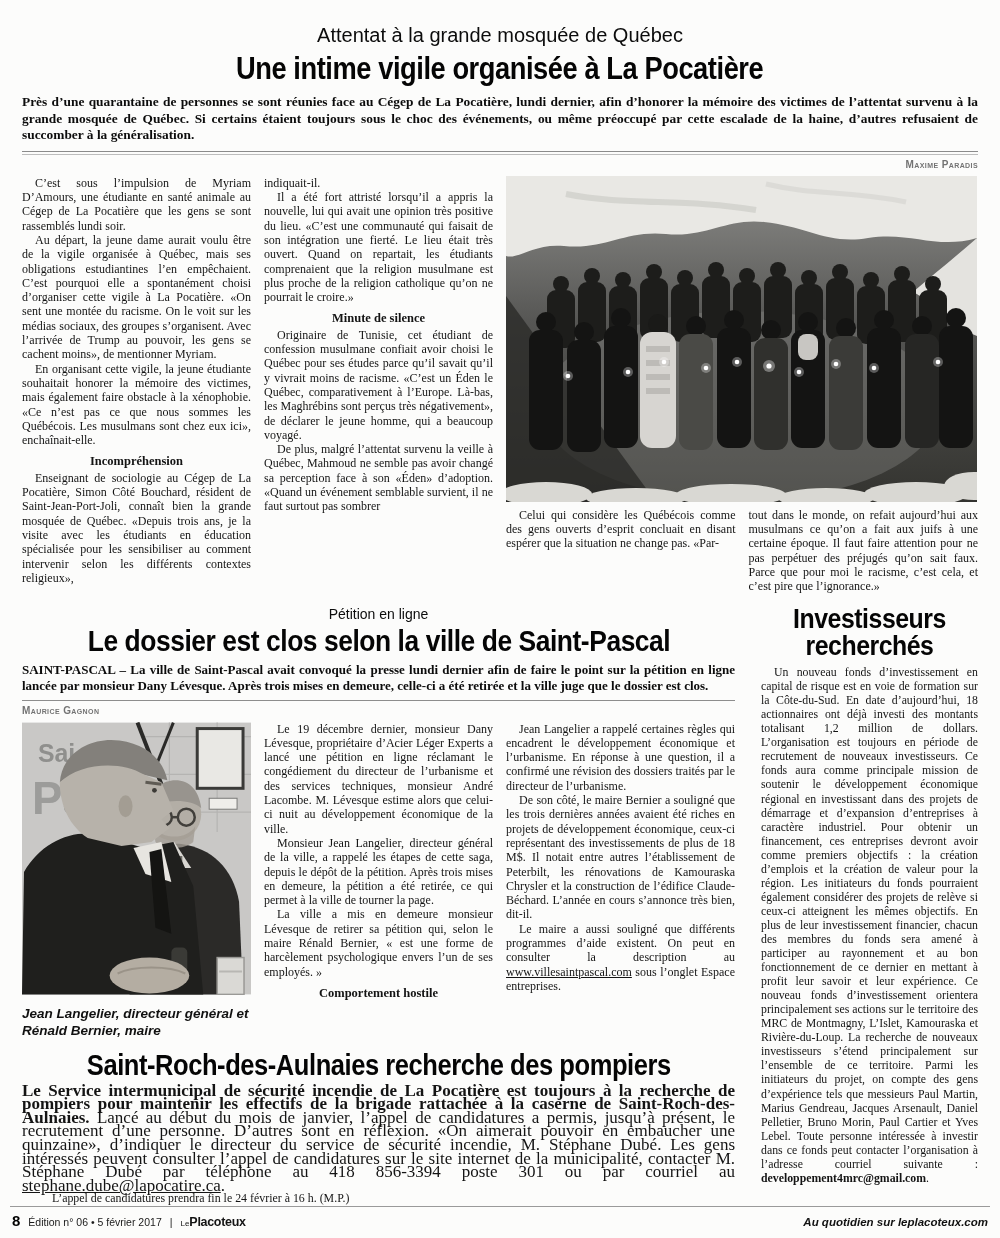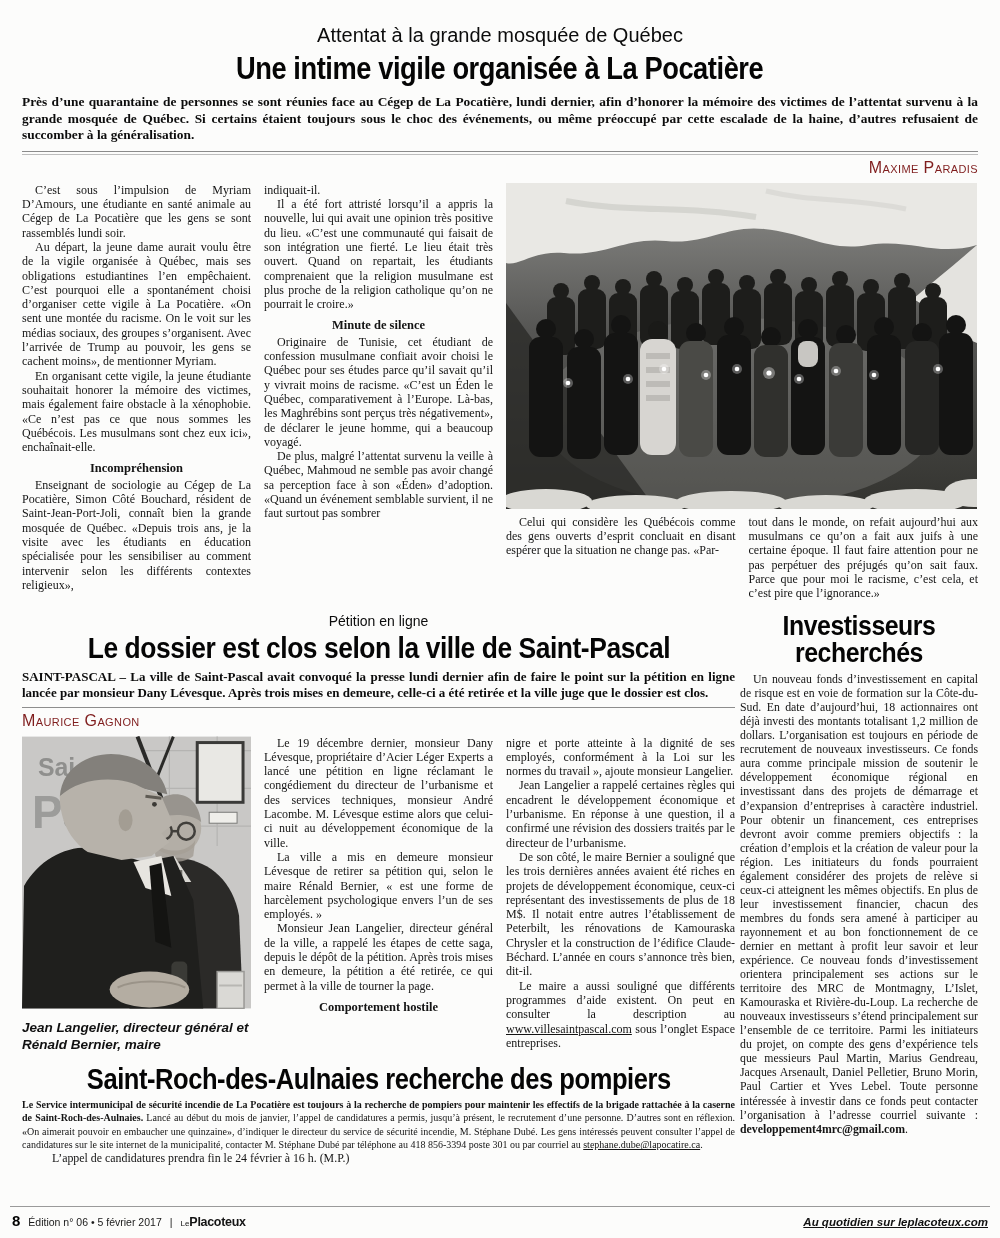--- a/index.html
+++ b/index.html
@@ -15,55 +15,55 @@
         font-family:"Liberation Sans",sans-serif;font-weight:bold;color:#050505;letter-spacing:-.5px;white-space:nowrap;}
   .hl1{font-size:31px;line-height:1.05;}
   .hl2{font-size:30px;line-height:1.05;}
   .hl3{font-size:27px;line-height:1.02;white-space:normal;transform:scaleX(.92);}
   .hl4{font-size:29px;line-height:1.05;}
   
   .lede{font-weight:bold;font-size:13.4px;line-height:16.6px;text-align:justify;margin:7px 0 7px;color:#0c0c0c;}
   .lede2{font-weight:bold;font-size:13px;line-height:16px;text-align:justify;margin:5px 0 6px;color:#0c0c0c;}
   .rule-double{height:2px;border-top:1px solid #8b8b8b;border-bottom:1px solid #bdbdbd;}
   .rule-thin{height:1px;background:#8d8d8d;}
-  .byline{font-family:"Liberation Sans",sans-serif;font-variant:small-caps;font-size:16px;letter-spacing:.4px;color:#7f1d1d;margin:4px 0 6px;}
+  .byline{font-family:"Liberation Sans",sans-serif;font-variant:small-caps;font-size:10px;letter-spacing:.4px;color:#737373;margin:4px 0 6px;font-weight:bold;}
   .byline-right{text-align:right;}
   
   .body{font-size:12px;line-height:14.3px;text-align:justify;}
   .body p{margin:0;text-indent:13px;}
   .body p.cont{text-indent:0;}
   .subhead{font-size:12.5px;font-weight:bold;text-align:center;margin:7px 0 2px;font-family:"Liberation Serif",serif;}
   .sec1{display:grid;grid-template-columns:229px 229px 1fr;gap:13px;margin-top:2px;}
   .photospan svg{display:block;}
   .inner2{display:grid;grid-template-columns:1fr 1fr;gap:13px;margin-top:6px;}
   
-  .sec2-grid{display:grid;grid-template-columns:713px 1fr;gap:5px;margin-top:12px;}
+  .sec2-grid{display:grid;grid-template-columns:713px 1fr;gap:26px;margin-top:12px;}
   .sp-cols{display:grid;grid-template-columns:229px 229px 229px;gap:13px;margin-top:2px;}
   .caption{font-family:"Liberation Sans",sans-serif;font-weight:bold;font-style:italic;font-size:13.5px;line-height:1.3;margin-top:6px;color:#111;}
   .link{color:inherit;text-decoration:underline;}
   .bold{font-weight:bold;}
   
   .pompiers{margin-top:10px;}
   .pompiers .hl-wrap{margin-bottom:4px;}
-  .pompiers-body{font-size:10px;line-height:13.6px;text-align:justify;margin:2px 0 0;}
+  .pompiers-body{font-size:17px;line-height:13.6px;text-align:justify;margin:2px 0 0;}
   .pompiers-close{font-size:11.9px;line-height:13.6px;margin:0;text-indent:30px;}
   
   .inv-head{text-align:center;margin:0 0 4px;}
   .inv-body{font-size:11.8px;line-height:14.05px;text-align:justify;margin:0;text-indent:13px;}
   
   .pagefooter{position:absolute;left:0;bottom:8px;width:1000px;}
   .footer-rule{height:1px;background:#9a9a9a;margin:0 10px 5px;}
   .footer-row{display:flex;justify-content:space-between;align-items:baseline;padding:0 12px;font-family:"Liberation Sans",sans-serif;}
   .footer-left{display:flex;align-items:baseline;gap:8px;}
   .pagenum{font-weight:bold;font-size:15px;color:#000;}
   .edition{font-size:10.5px;color:#1a1a1a;}
   .sep{font-size:10.5px;color:#1a1a1a;}
   .brand-le{font-size:8px;}
   .brand-name{font-weight:bold;font-size:12.5px;letter-spacing:-.3px;}
-  .footer-right{font-style:italic;font-weight:bold;font-size:11.5px;color:#111;text-decoration:underline;}
+  .footer-right{font-style:italic;font-weight:bold;font-size:11.5px;color:#111;}
 </style>
 </head>
 <body>
 
 <div class="page">
 
   <header>
     <div class="kicker">Attentat à la grande mosquée de Québec</div>
     <h1 class="hl-wrap" style="margin:0;"><span class="cond hl1">Une intime vigile organisée à La Pocatière</span></h1>
     <p class="lede">Près d’une quarantaine de personnes se sont réunies face au Cégep de La Pocatière, lundi dernier, afin d’honorer la mémoire des victimes de l’attentat survenu à la grande mosquée de Québec. Si certains étaient toujours sous le choc des événements, ou même préoccupé par cette escalade de la haine, d’autres refusaient de succomber à la généralisation.</p>
@@ -278,27 +278,26 @@
               <path d="M96,252 C112,244 148,244 164,252" stroke="#9a9388" stroke-width="2" fill="none"></path>
               <rect x="196" y="236" width="27" height="37" fill="#dad9d5" stroke="#9a9996" stroke-width="1.5"></rect>
               <line x1="198" y1="250" x2="221" y2="250" stroke="#b8b7b3" stroke-width="2"></line>
             </g>
           </svg>
           <div class="caption">Jean Langelier, directeur général et Rénald Bernier, maire</div>
         </div>
 
         <div class="body">
           <p>Le 19 décembre dernier, monsieur Dany Lévesque, propriétaire d’Acier Léger Experts a lancé une pétition en ligne réclamant le congédiement du directeur de l’urbanisme et des services techniques, monsieur André Lacombe. M. Lévesque estime alors que celui-ci nuit au développement économique de la ville.</p>
+          <p>Monsieur Jean Langelier, directeur général de la ville, a rappelé les étapes de cette saga, depuis le dépôt de la pétition. Après trois mises en demeure, la pétition a été retirée, ce qui permet à la ville de tourner la page.</p>
           <p>La ville a mis en demeure monsieur Lévesque de retirer sa pétition qui, selon le maire Rénald Bernier, « est une forme de harcèlement psychologique envers l’un de ses employés. »</p>
-          <p>Monsieur Jean Langelier, directeur général de la ville, a rappelé les étapes de cette saga, depuis le dépôt de la pétition. Après trois mises en demeure, la pétition a été retirée, ce qui permet à la ville de tourner la page.</p>
           <h3 class="subhead">Comportement hostile</h3>
         </div>
 
         <div class="body">
-          <p class="cont">nigre et porte atteinte à la dignité de ses employés, conformément à la Loi sur les normes du travail », ajoute monsieur Langelier.</p>
           <p>Jean Langelier a rappelé certaines règles qui encadrent le développement économique et l’urbanisme. En réponse à une question, il a confirmé une révision des dossiers traités par le directeur de l’urbanisme.</p>
           <p>De son côté, le maire Bernier a souligné que les trois dernières années avaient été riches en projets de développement économique, ceux-ci représentant des investissements de plus de 18 M$. Il notait entre autres l’établissement de Peterbilt, les rénovations de Kamouraska Chrysler et la construction de l’édifice Claude-Béchard. L’année en cours s’annonce très bien, dit-il.</p>
           <p><span>Le maire a aussi souligné que différents programmes d’aide existent. On peut en consulter la description au </span><a href="#" class="link">www.villesaintpascal.com</a><span> sous l’onglet Espace entreprises.</span></p>
         </div>
       </div>
 
       <section class="pompiers">
         <h2 class="hl-wrap" style="margin:0 0 3px;"><span class="cond hl4">Saint-Roch-des-Aulnaies recherche des pompiers</span></h2>
         <p class="pompiers-body"><span class="bold">Le Service intermunicipal de sécurité incendie de La Pocatière est toujours à la recherche de pompiers pour maintenir les effectifs de la brigade rattachée à la caserne de Saint-Roch-des-Aulnaies.</span><span> Lancé au début du mois de janvier, l’appel de candidatures a permis, jusqu’à présent, le recrutement d’une personne. D’autres sont en réflexion. «On aimerait pouvoir en embaucher une quinzaine», d’indiquer le directeur du service de sécurité incendie, M. Stéphane Dubé. Les gens intéressés peuvent consulter l’appel de candidatures sur le site internet de la municipalité, contacter M. Stéphane Dubé par téléphone au 418 856-3394 poste 301 ou par courriel au </span><a href="#" class="link">stephane.dube@lapocatire.ca</a><span>.</span></p>
         <p class="pompiers-close">L’appel de candidatures prendra fin le 24 février à 16 h. (M.P.)</p>

